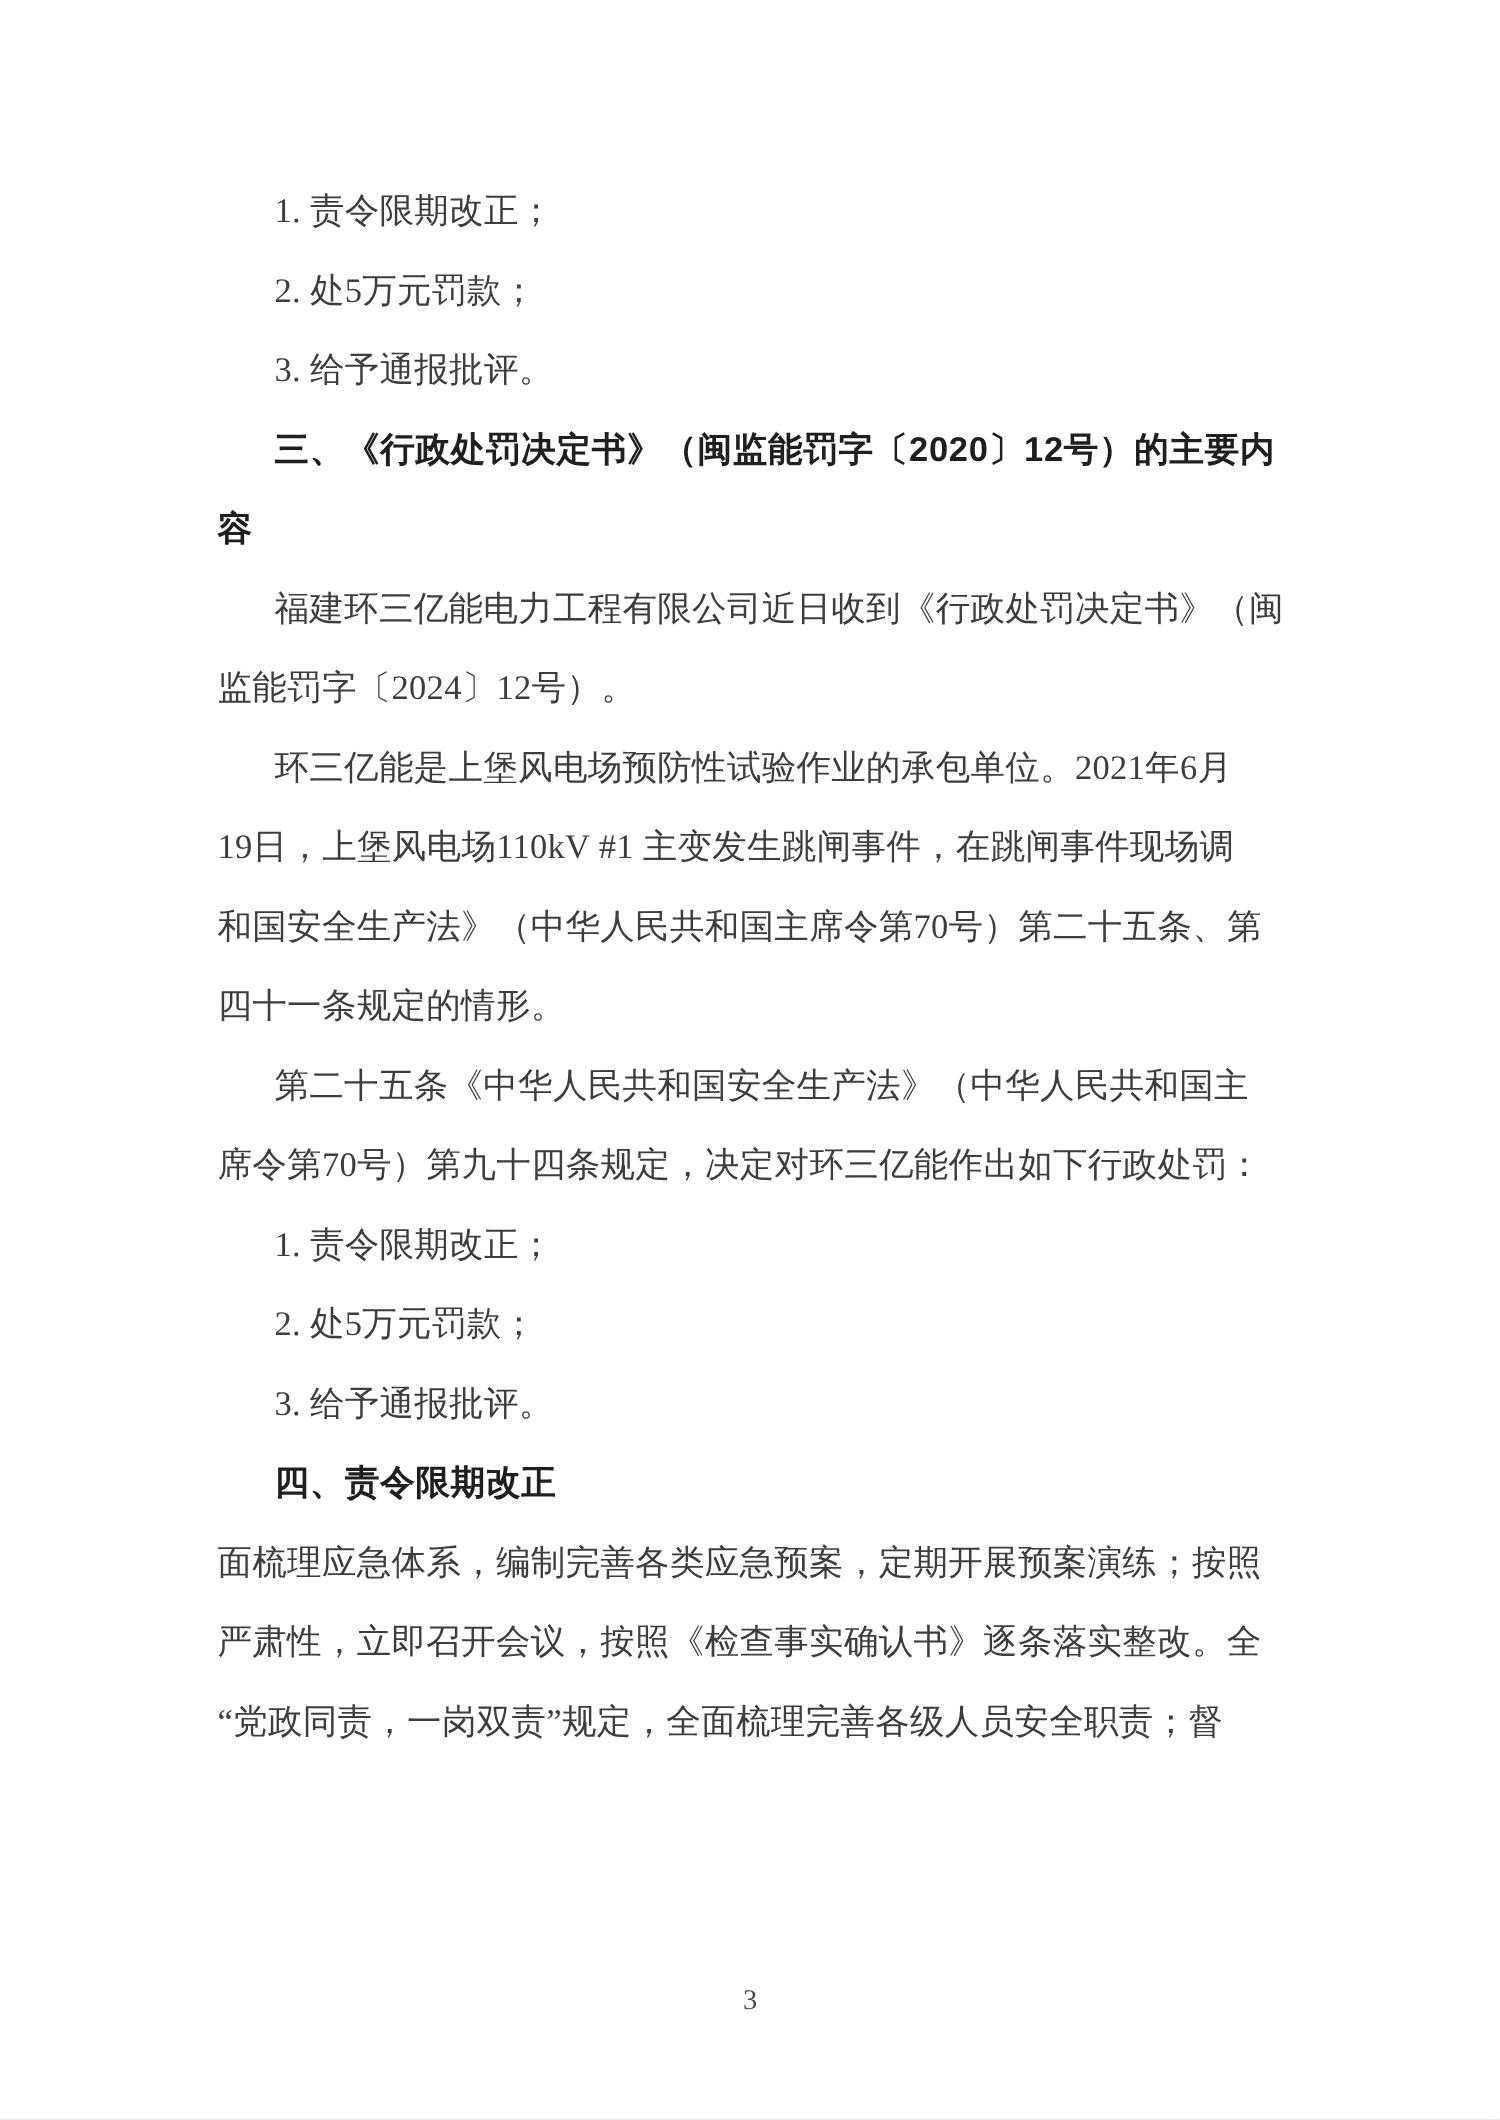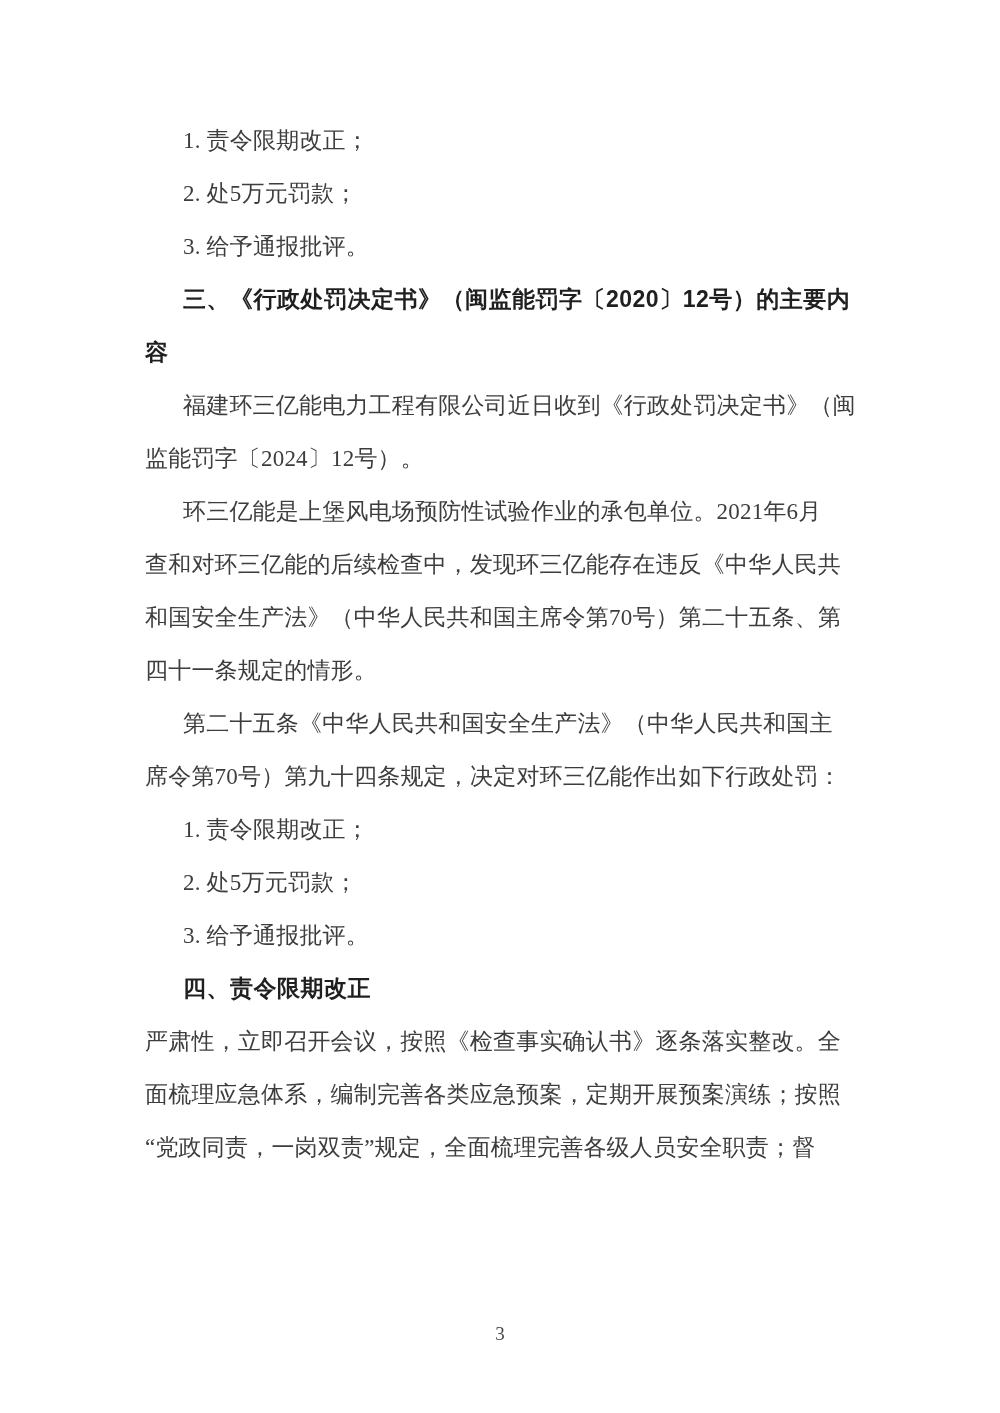--- a/index.html
+++ b/index.html
@@ -58,27 +58,27 @@
 <div class="page">
   <div class="content">
     <div class="line indent">1. 责令限期改正；</div>
     <div class="line indent">2. 处5万元罚款；</div>
     <div class="line indent">3. 给予通报批评。</div>
     <div class="line indent bold">三、《行政处罚决定书》（闽监能罚字〔2020〕12号）的主要内</div>
     <div class="line bold">容</div>
     <div class="line indent">福建环三亿能电力工程有限公司近日收到《行政处罚决定书》（闽</div>
     <div class="line">监能罚字〔2024〕12号）。</div>
     <div class="line indent">环三亿能是上堡风电场预防性试验作业的承包单位。2021年6月</div>
-    <div class="line">查和对环三亿能的后续检查中，发现环三亿能存在违反《中华人民共</div>
+    <div class="line">19日，上堡风电场110kV #1 主变发生跳闸事件，在跳闸事件现场调</div>
     <div class="line">和国安全生产法》（中华人民共和国主席令第70号）第二十五条、第</div>
     <div class="line">四十一条规定的情形。</div>
     <div class="line indent">第二十五条《中华人民共和国安全生产法》（中华人民共和国主</div>
     <div class="line">席令第70号）第九十四条规定，决定对环三亿能作出如下行政处罚：</div>
     <div class="line indent">1. 责令限期改正；</div>
     <div class="line indent">2. 处5万元罚款；</div>
     <div class="line indent">3. 给予通报批评。</div>
     <div class="line indent bold">四、责令限期改正</div>
+    <div class="line">面梳理应急体系，编制完善各类应急预案，定期开展预案演练；按照</div>
     <div class="line">严肃性，立即召开会议，按照《检查事实确认书》逐条落实整改。全</div>
-    <div class="line">面梳理应急体系，编制完善各类应急预案，定期开展预案演练；按照</div>
     <div class="line">“党政同责，一岗双责”规定，全面梳理完善各级人员安全职责；督</div>
   </div>
   <div class="page-number">3</div>
 </div>
 
 </body></html>

